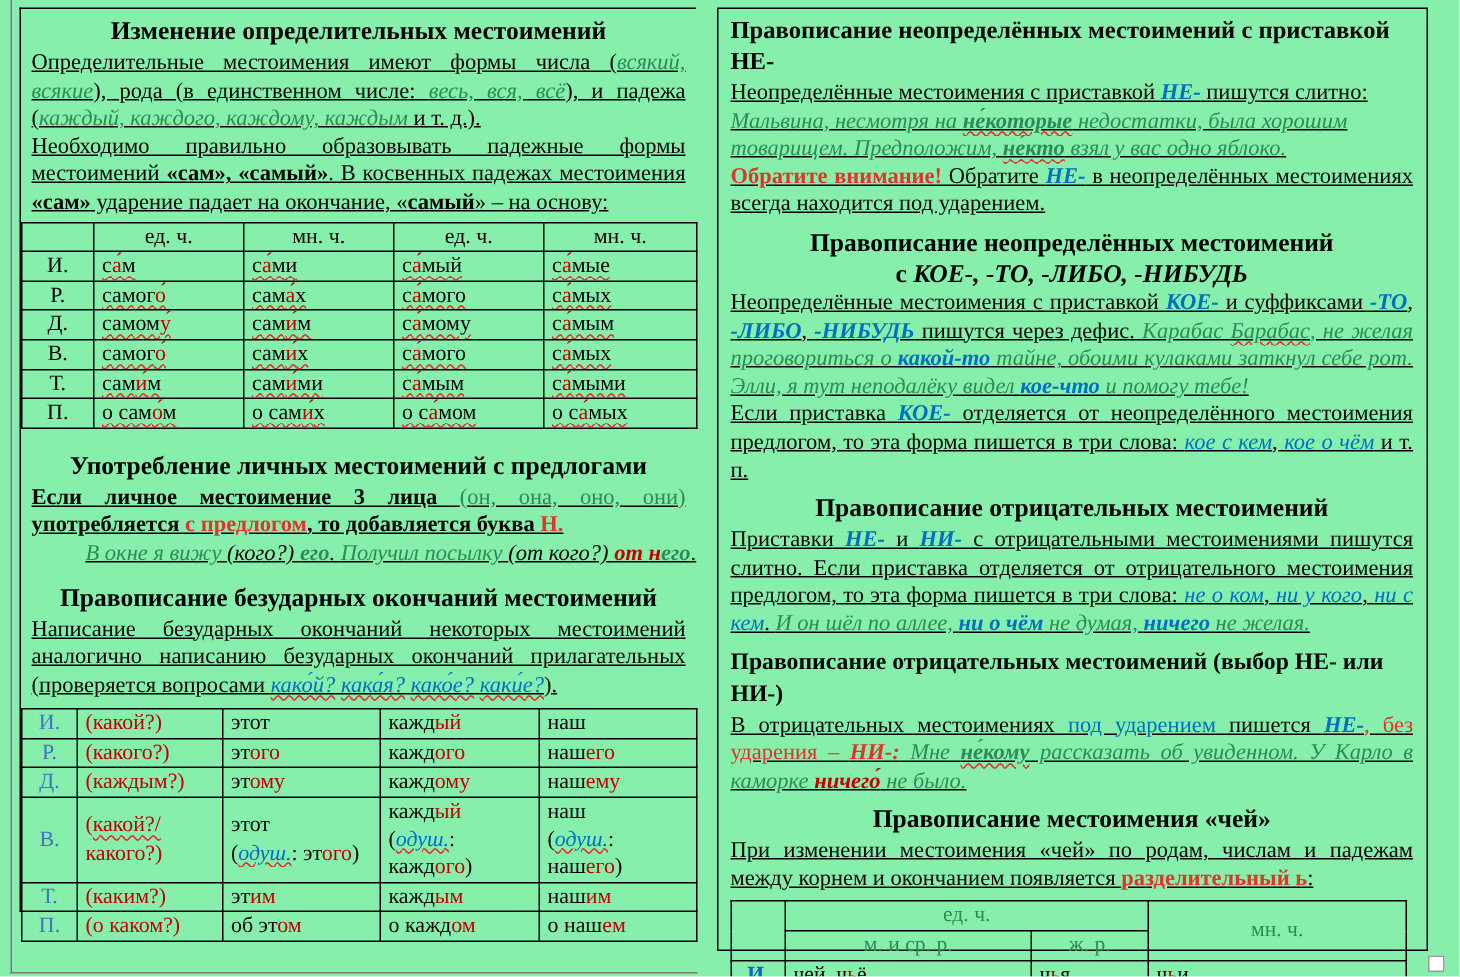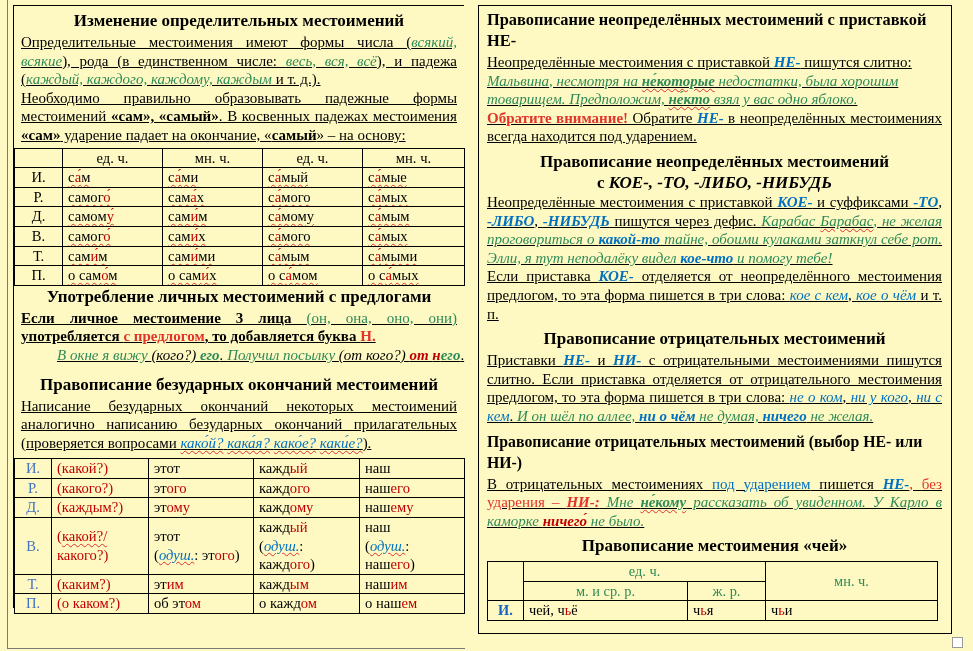--- a/index.html
+++ b/index.html
@@ -1,16 +1,16 @@
 <!DOCTYPE html>
 <html><head>
 <meta charset="utf-8">
 <style>
   html,body{margin:0;padding:0;background:#fff;}
-  .page{position:relative;width:973px;height:651px;background:#fef9c3;overflow:hidden;
+  .page{position:relative;width:973px;height:651px;background:#86efac;overflow:hidden;
         font-family:"Liberation Serif",serif;color:#000;font-size:15px;line-height:18.6px;}
   .edge{position:absolute;left:7px;top:0;width:457px;height:648px;
         border-left:1px solid #7a7a7a;border-bottom:1px solid #7a7a7a;}
   .col-left{position:absolute;left:13px;top:5px;width:450px;height:602px;
         border-top:1px solid #000;border-left:1px solid #000;box-sizing:content-box;}
   .col-right{position:absolute;left:478px;top:5px;width:474px;height:629px;
         border:1px solid #000;box-sizing:border-box;padding:2px 9px 0 8px;}
   .handle{position:absolute;left:952px;top:637px;width:9px;height:9px;
         border:1px solid #9a9a9a;background:#fff;}
   h2.h{font-size:17px;line-height:21px;font-weight:bold;text-align:center;margin:6px 6px 2px 6px;}
@@ -108,21 +108,21 @@
           <tr>
             <td class="case">П.</td>
             <td><span class="wav">о сам</span><span class="wav red">о́</span><span class="wav">м</span></td>
             <td><span class="wav">о сам</span><span class="wav red">и́</span><span class="wav">х</span></td>
             <td><span class="wav">о с</span><span class="wav red">а́</span><span class="wav">мом</span></td>
             <td><span class="wav">о с</span><span class="wav red">а́</span><span class="wav">мых</span></td>
           </tr>
         </tbody>
       </table>
 
-    <h2 class="h" style="margin-top:0">Употребление личных местоимений с предлогами</h2>
+    <h2 class="h" style="margin-top:14px">Употребление личных местоимений с предлогами</h2>
     <p><span class="B">Если личное местоимение 3 лица </span><span class="grn">(он, она, оно, они)</span><span class="B"> употребляется </span><span class="B red2">с предлогом</span><span class="B">, то добавляется буква </span><span class="B red2">Н.</span></p>
     <p class="nj nw"><span class="grn I">В окне я вижу </span><span class="I">(кого?) </span><span class="grn B I">его</span><span class="I">. </span><span class="grn I">Получил посылку </span><span class="I">(от кого?) </span><span class="red B I">от </span><span class="red B I">н</span><span class="grn B I">его</span><span>.</span></p>
 
     <h2 class="h" style="margin-top:9px">Правописание безударных окончаний местоимений</h2>
     <p><span>Написание безударных окончаний некоторых местоимений аналогично написанию безударных окончаний прилагательных (проверяется вопросами </span><span class="blu I wav">како́й?</span><span> </span><span class="blu I wav">кака́я?</span><span> </span><span class="blu I wav">како́е?</span><span> </span><span class="blu I wav">каки́е?</span><span>).</span></p>
 
     <table id="t2">
       <colgroup>
           <col style="width:37px">
           <col style="width:97px">
@@ -190,20 +190,21 @@
     <p><span>Неопределённые местоимения с приставкой </span><span class="blu B I">КОЕ-</span><span> и суффиксами </span><span class="blu B I">-ТО</span><span>, </span><span class="blu B I">-ЛИБО</span><span>, </span><span class="blu B I">-НИБУДЬ</span><span> пишутся через дефис. </span><span class="grn I">Карабас </span><span class="grn I wav">Барабас</span><span class="grn I">, не желая проговориться о </span><span class="blu B I">какой-то</span><span class="grn I"> тайне, обоими кулаками заткнул себе рот. Элли, я тут неподалёку видел </span><span class="blu B I">кое-что</span><span class="grn I"> и помогу тебе!</span></p>
     <p><span>Если приставка </span><span class="blu B I">КОЕ-</span><span> отделяется от неопределённого местоимения предлогом, то эта форма пишется в три слова: </span><span class="blu I">кое с кем</span><span>, </span><span class="blu I">кое о чём</span><span> и т. п.</span></p>
 
     <h2 class="h">Правописание отрицательных местоимений</h2>
     <p><span>Приставки </span><span class="blu B I">НЕ-</span><span> и </span><span class="blu B I">НИ-</span><span> с отрицательными местоимениями пишутся слитно. Если приставка отделяется от отрицательного местоимения предлогом, то эта форма пишется в три слова: </span><span class="blu I">не о ком</span><span>, </span><span class="blu I">ни у кого</span><span>, </span><span class="blu I">ни с кем</span><span>. </span><span class="grn I">И он шёл по аллее, </span><span class="blu B I">ни о чём</span><span class="grn I"> не думая, </span><span class="blu B I">ничего</span><span class="grn I"> не желая.</span></p>
 
     <h2 class="h hl tight"><span class="B">Правописание отрицательных местоимений</span><span> (выбор НЕ- или НИ-)</span></h2>
     <p><span>В отрицательных местоимениях </span><span class="blu">под ударением</span><span> пишется </span><span class="blu B I">НЕ-</span><span class="red2">, </span><span class="red2">без ударения – </span><span class="red2 B I">НИ-:</span><span class="grn I"> Мне </span><span class="grn B I wav">не́кому</span><span class="grn I"> рассказать об увиденном. У Карло в каморке </span><span class="red B I">ничего́</span><span class="grn I"> не было.</span></p>
 
     <h2 class="h">Правописание местоимения «чей»</h2>
+    <p><span>При изменении местоимения «чей» по родам, числам и падежам между корнем и окончанием появляется </span><span class="red2 B">разделительный ь</span><span>:</span></p>
 
     <table id="t3">
       <colgroup>
           <col style="width:36px">
           <col style="width:164px">
           <col style="width:78px">
           <col style="width:172px">
         </colgroup>
     <thead>
           <tr>

